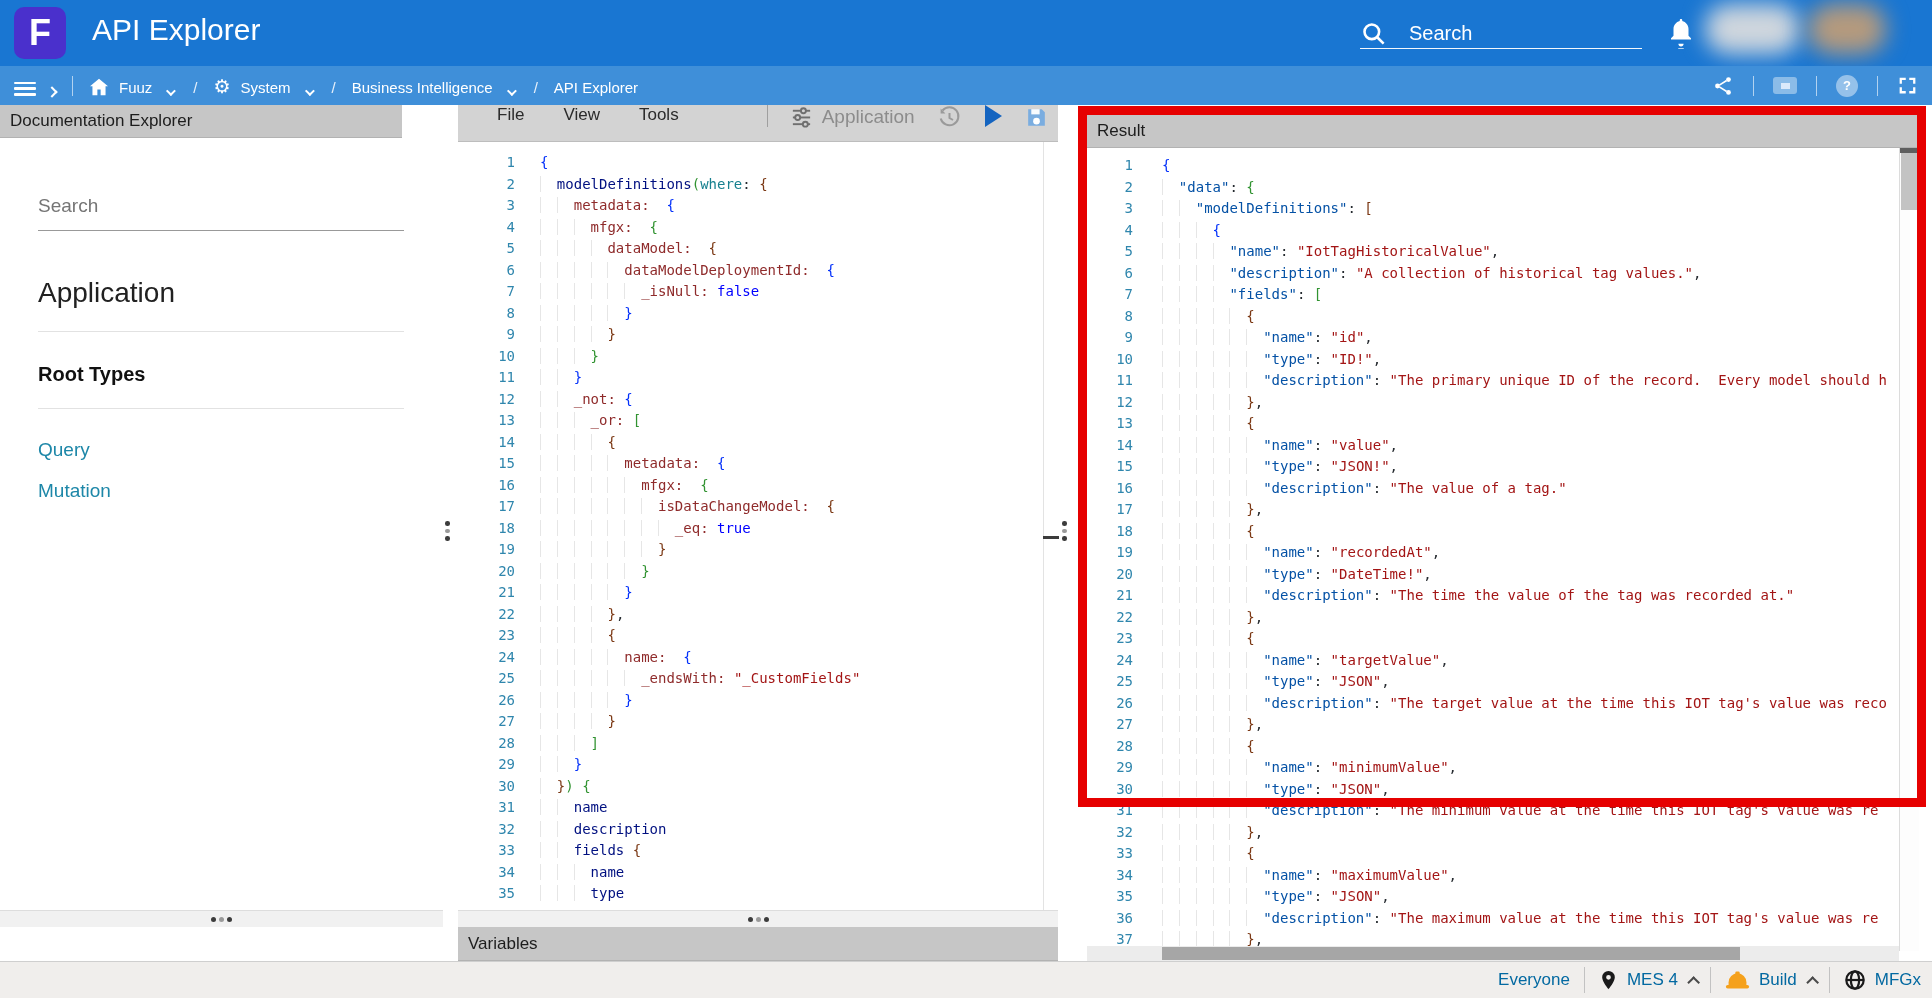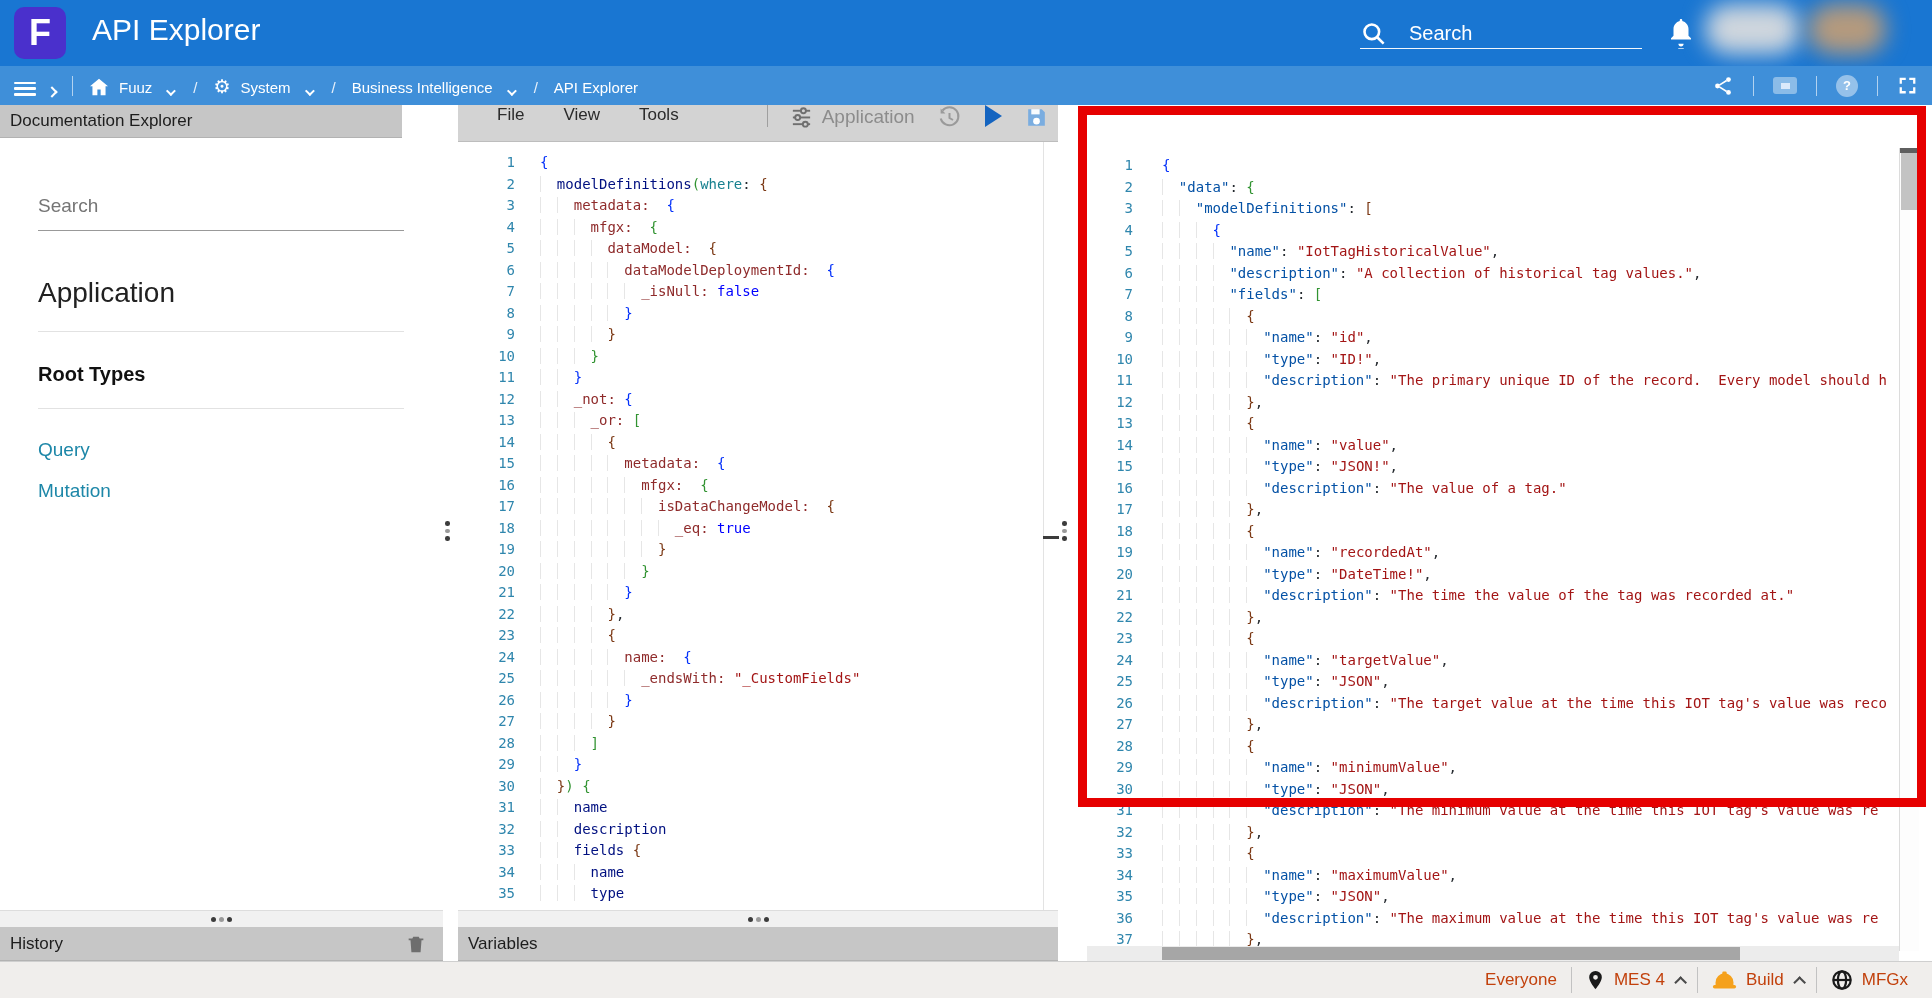--- a/index.html
+++ b/index.html
@@ -103,21 +103,21 @@
   .vscroll .thumb { position:absolute; left:1px; top:5px; width:18px; height:57px; background:#c3c3c3; }
   .hscroll { position:absolute; left:0; bottom:0; width:812px; height:15px; background:#ececec; }
   .hscroll .thumb { position:absolute; left:75px; top:1px; width:578px; height:13px; background:#a6a6a6; }
 
   .annotation { position:absolute; left:1078px; top:106px; width:848px; height:701px;
                 border:9px solid #e60000; pointer-events:none; z-index:60; }
 
   
   .statusbar { position:absolute; left:0; top:961px; width:1932px; height:37px; background:#f0eeec;
                border-top:1px solid #cfcfcf; display:flex; align-items:center; justify-content:flex-end;
-               padding-right:24px; font-size:17px; color:#c2410c; gap:14px; }
+               padding-right:11px; font-size:17px; color:#0369a1; gap:14px; }
   .sb-item { display:flex; align-items:center; gap:9px; }
   .sb-sep { width:1px; height:26px; background:#c2c2c2; }
   .caret-u { width:9px; height:9px; border-top:2.5px solid #4a4a4a; border-right:2.5px solid #4a4a4a;
              transform:rotate(-45deg) translateY(3px); }
 </style>
 </head>
 <body>
 
 <div class="appbar">
   <div class="logo">F</div>
@@ -198,26 +198,20 @@
     <div class="doc-hr"></div>
     <div class="doc-link">Query</div>
     <div class="doc-link">Mutation</div>
   </div>
   <div class="grip-strip" style="left:0; top:805px; width:443px; height:17px;">
     <div class="hdots" style="width:40px; margin:0 auto;">
         <i></i>
         <i></i>
         <i></i>
       </div>
-  </div>
-  <div class="panel-header bottom-head" style="left:0; top:822px; width:443px;">
-    <span>History</span>
-    <svg width="22" height="24" viewBox="0 0 24 24" style="position:absolute; left:405px; top:5px;">
-      <path fill="#6e6e6e" d="M6 8h12l-1 13H7zM9 4h6l1 2h4v2H4V6h4z"></path>
-    </svg>
   </div>
 </div>
 
 <div class="abs" style="left:445px; top:521px;">
   <div class="vdots">
       <i></i>
       <i></i>
       <i></i>
     </div>
 </div>
@@ -310,20 +304,23 @@
 <div class="abs" style="left:1043px; top:536px; width:16px; height:2.5px; background:#3c3c3c;"></div>
 <div class="abs" style="left:1062px; top:521px;">
   <div class="vdots">
       <i></i>
       <i></i>
       <i></i>
     </div>
 </div>
 
 <div class="result-panel">
+  <div class="panel-header result-head">
+    <span>Result</span>
+  </div>
   <div class="result-content">
     <div class="result-code code">
         <div class="cl"><span class="lnum">1</span><span class="ctext"><span class="tk-g0">{</span></span></div>
         <div class="cl"><span class="lnum">2</span><span class="ctext"><span class="tk-i">  </span><span class="tk-jk">"data"</span><span class="tk-t">: </span><span class="tk-g1">{</span></span></div>
         <div class="cl"><span class="lnum">3</span><span class="ctext"><span class="tk-i">    </span><span class="tk-jk">"modelDefinitions"</span><span class="tk-t">: </span><span class="tk-g2">[</span></span></div>
         <div class="cl"><span class="lnum">4</span><span class="ctext"><span class="tk-i">      </span><span class="tk-g0">{</span></span></div>
         <div class="cl"><span class="lnum">5</span><span class="ctext"><span class="tk-i">        </span><span class="tk-jk">"name"</span><span class="tk-t">: </span><span class="tk-s">"IotTagHistoricalValue"</span><span class="tk-t">,</span></span></div>
         <div class="cl"><span class="lnum">6</span><span class="ctext"><span class="tk-i">        </span><span class="tk-jk">"description"</span><span class="tk-t">: </span><span class="tk-s">"A collection of historical tag values."</span><span class="tk-t">,</span></span></div>
         <div class="cl"><span class="lnum">7</span><span class="ctext"><span class="tk-i">        </span><span class="tk-jk">"fields"</span><span class="tk-t">: </span><span class="tk-g1">[</span></span></div>
         <div class="cl"><span class="lnum">8</span><span class="ctext"><span class="tk-i">          </span><span class="tk-g2">{</span></span></div>

